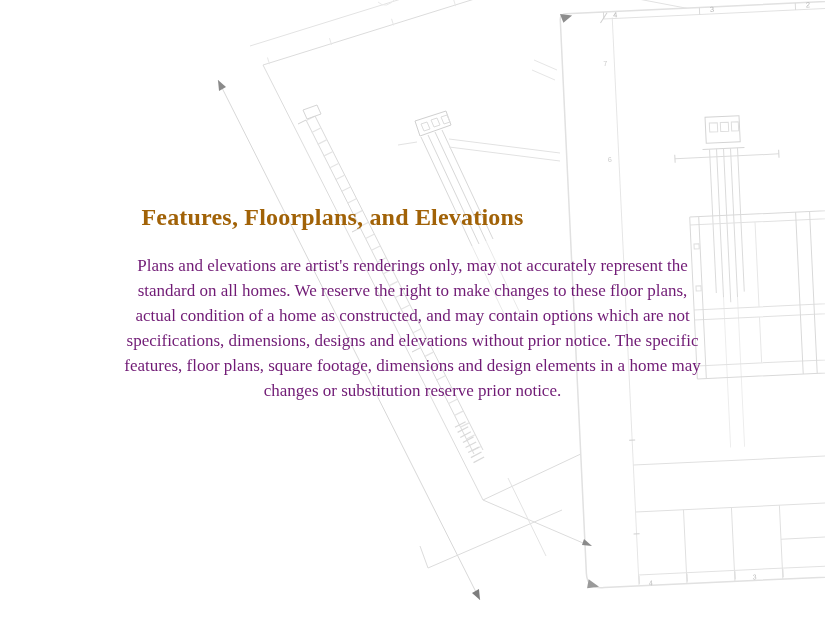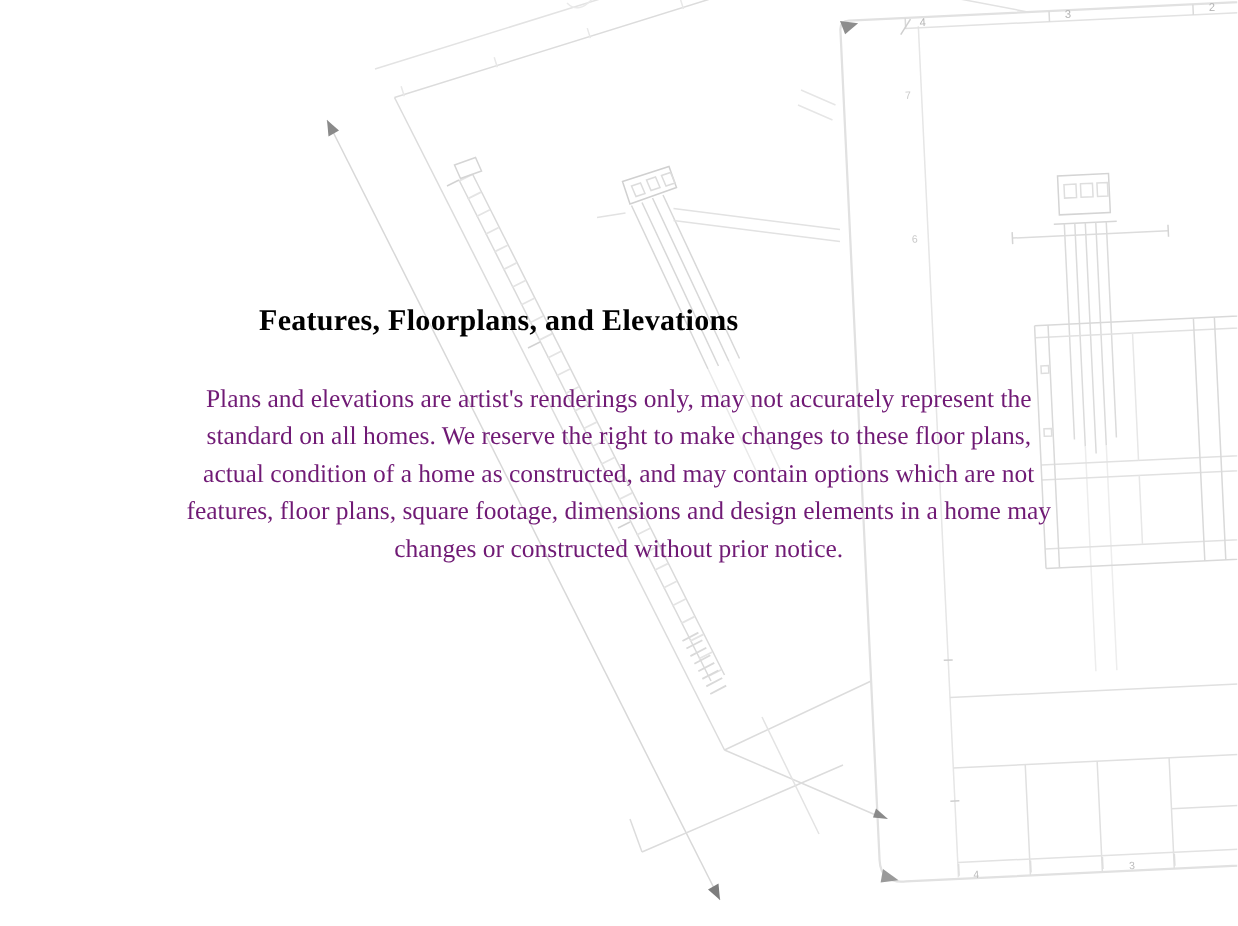--- a/index.html
+++ b/index.html
@@ -18,23 +18,23 @@
     height: 617px;
   }
   .heading {
     position: absolute;
     top: 184px;
     left: 0;
     width: 665px;
     text-align: center;
     font-family: "Liberation Serif", serif;
     font-weight: bold;
-    font-size: 20px;
+    font-size: 24px;
     line-height: 34px;
-    color: #000000;
+    color: #a16207;
     letter-spacing: 0.2px;
   }
   .disclaimer {
     position: absolute;
     top: 253px;
     left: 50%;
     transform: translateX(-50%);
     width: 725px;
     text-align: center;
     font-family: Liberation Serif, serif;
@@ -143,17 +143,18 @@
 
     <path d="M592,546 L582,545 L584,539 z" fill="#8a8a8a"></path>
   </svg>
 
   <h1 class="heading">Features, Floorplans, and Elevations</h1>
 
   <div class="disclaimer">
     <div class="line">Plans and elevations are artist's renderings only, may not accurately represent the</div>
     <div class="line">standard on all homes. We reserve the right to make changes to these floor plans,</div>
     <div class="line">actual condition of a home as constructed, and may contain options which are not</div>
+    <div class="line">specifications, dimensions, designs and elevations without prior notice. The specific</div>
     <div class="line">features, floor plans, square footage, dimensions and design elements in a home may</div>
-    <div class="line">changes or constructed without prior notice.</div>
+    <div class="line">changes or substitution reserve prior notice.</div>
   </div>
 
 </div>
 
 </body></html>

